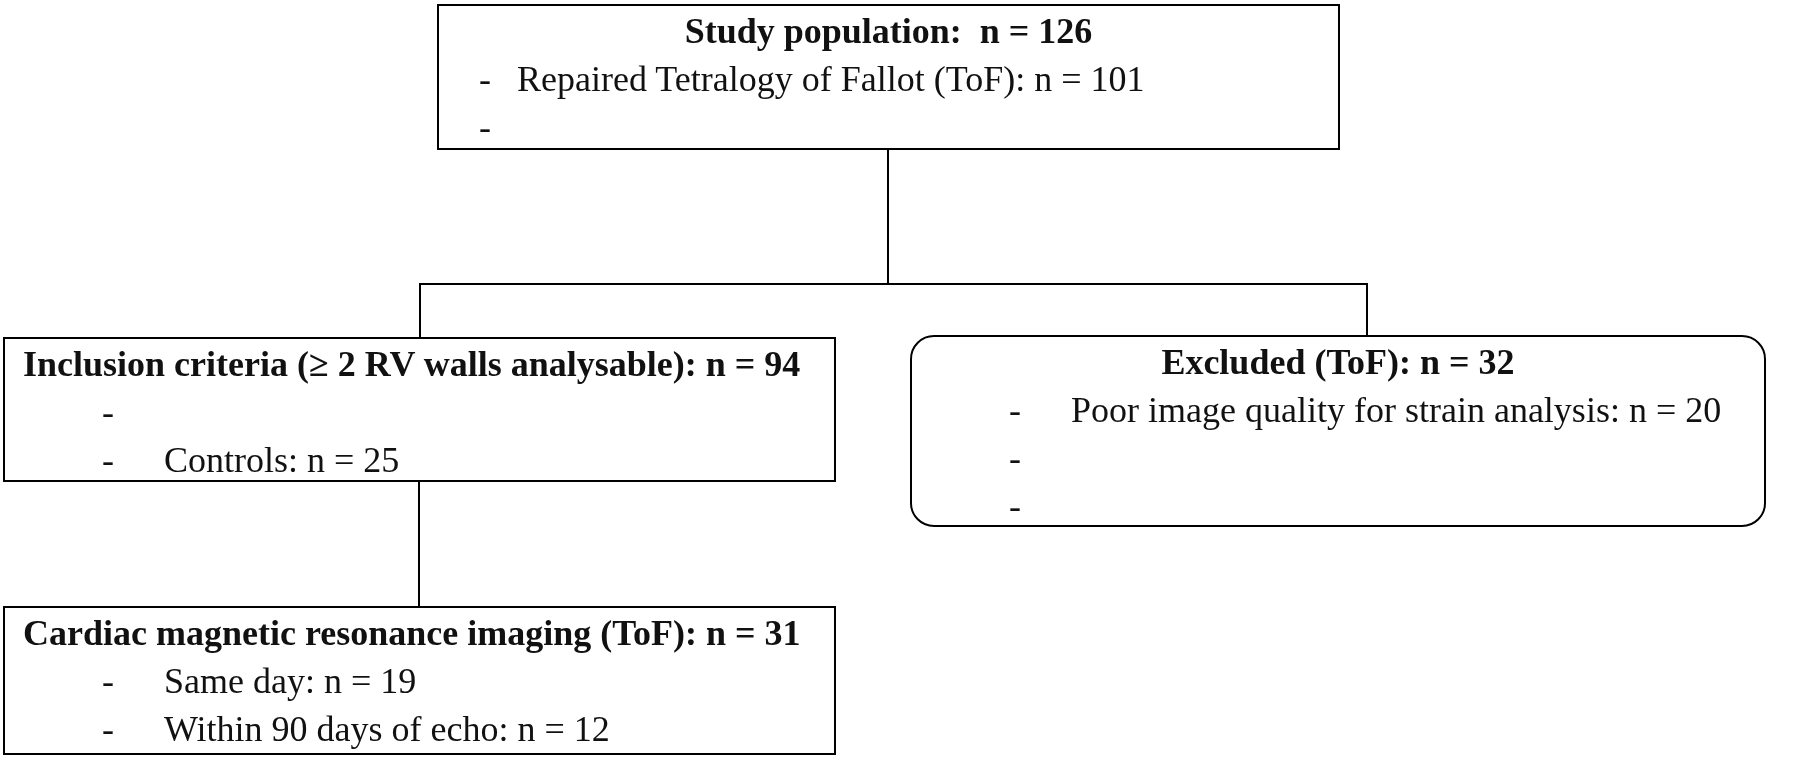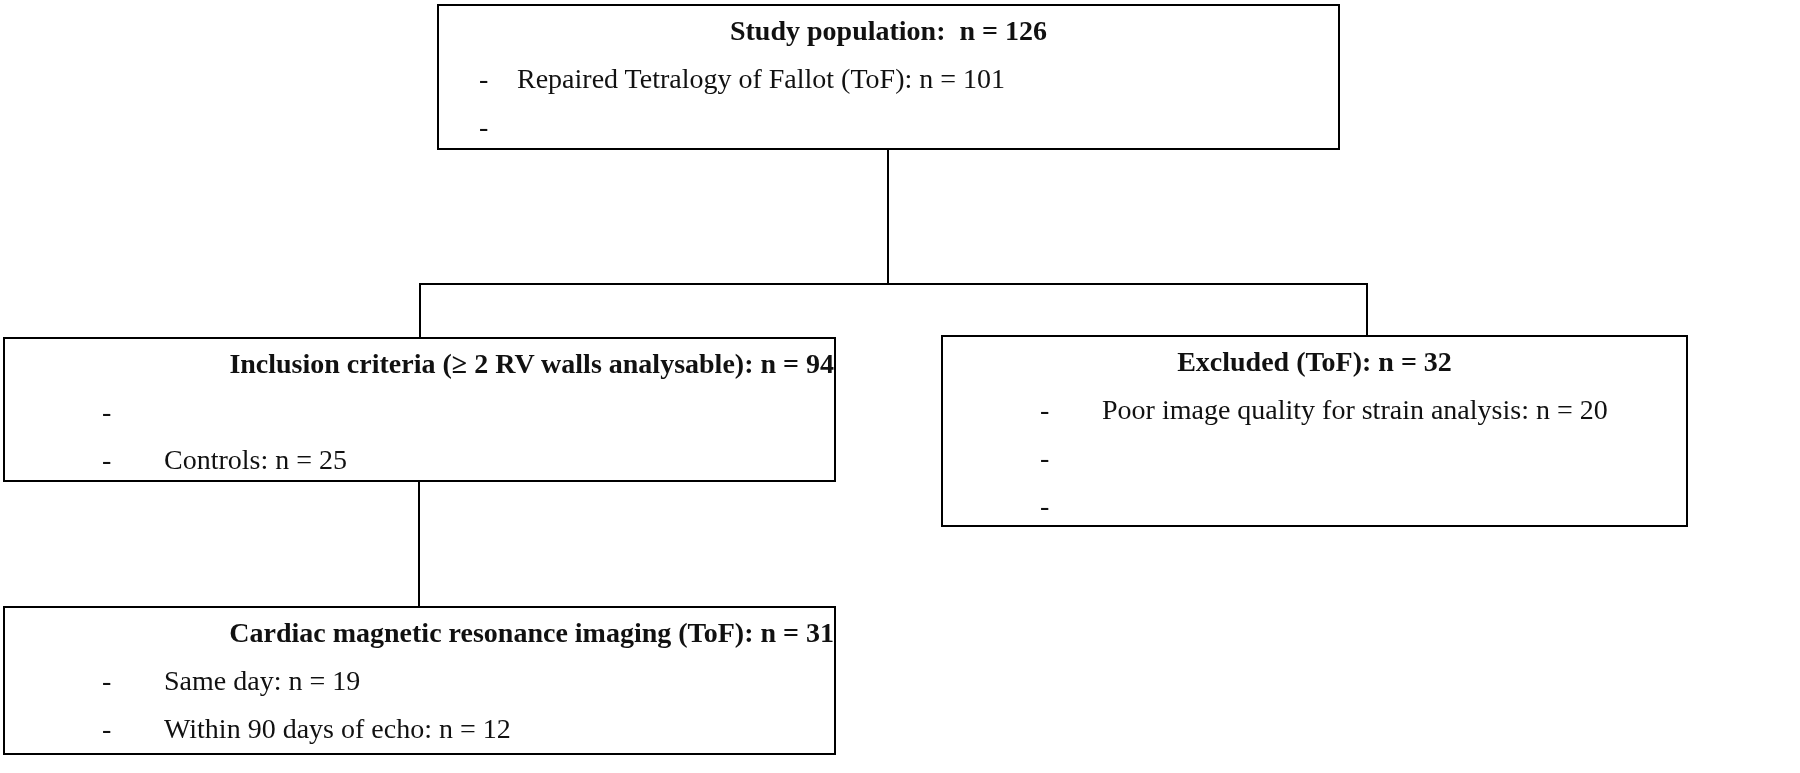--- a/index.html
+++ b/index.html
@@ -14,30 +14,30 @@
     background: #ffffff;
     font-family: "Liberation Serif", "DejaVu Serif", serif;
     color: #111111;
     overflow: hidden;
   }
   .box {
     position: absolute;
     box-sizing: border-box;
     border: 2px solid #000000;
     background: #ffffff;
-    font-size: 28px;
+    font-size: 36px;
     line-height: 48px;
     padding-top: 1px;
   }
   .box-title {
     font-weight: bold;
     white-space: pre-wrap;
   }
   .box-title.centered { text-align: center; }
-  .box-title.left     { text-align: right; padding-left: 18px; }
+  .box-title.left     { text-align: left; padding-left: 18px; }
   .bullet {
     display: flex;
     align-items: baseline;
     white-space: pre-wrap;
   }
   .bullet .dash {
     flex: 0 0 auto;
     text-align: left;
   }
   
@@ -46,21 +46,21 @@
   
   .indent-wide .bullet { padding-left: 97px; }
   .indent-wide .bullet .dash { width: 62px; }
   .connector {
     position: absolute;
     background: #000000;
   }
   
   #box-study     { left: 437px; top: 4px;   width: 903px; height: 146px; }
   #box-inclusion { left: 3px;   top: 337px; width: 833px; height: 145px; }
-  #box-excluded  { left: 941px; top: 335px; width: 747px; height: 192px; }
+  #box-excluded  { left: 910px; top: 335px; width: 856px; height: 192px; border-radius: 24px; }
   #box-cmr       { left: 3px;   top: 606px; width: 833px; height: 149px; }
 
   #line-top-drop     { left: 887px;  top: 150px; width: 2px;   height: 135px; }
   #line-branch       { left: 419px;  top: 283px; width: 949px; height: 2px;   }
   #line-left-stub    { left: 419px;  top: 283px; width: 2px;   height: 54px;  }
   #line-right-stub   { left: 1366px; top: 283px; width: 2px;   height: 54px;  }
   #line-inclusion-drop { left: 418px; top: 482px; width: 2px;  height: 139px; }
 </style>
 </head>
 <body>

